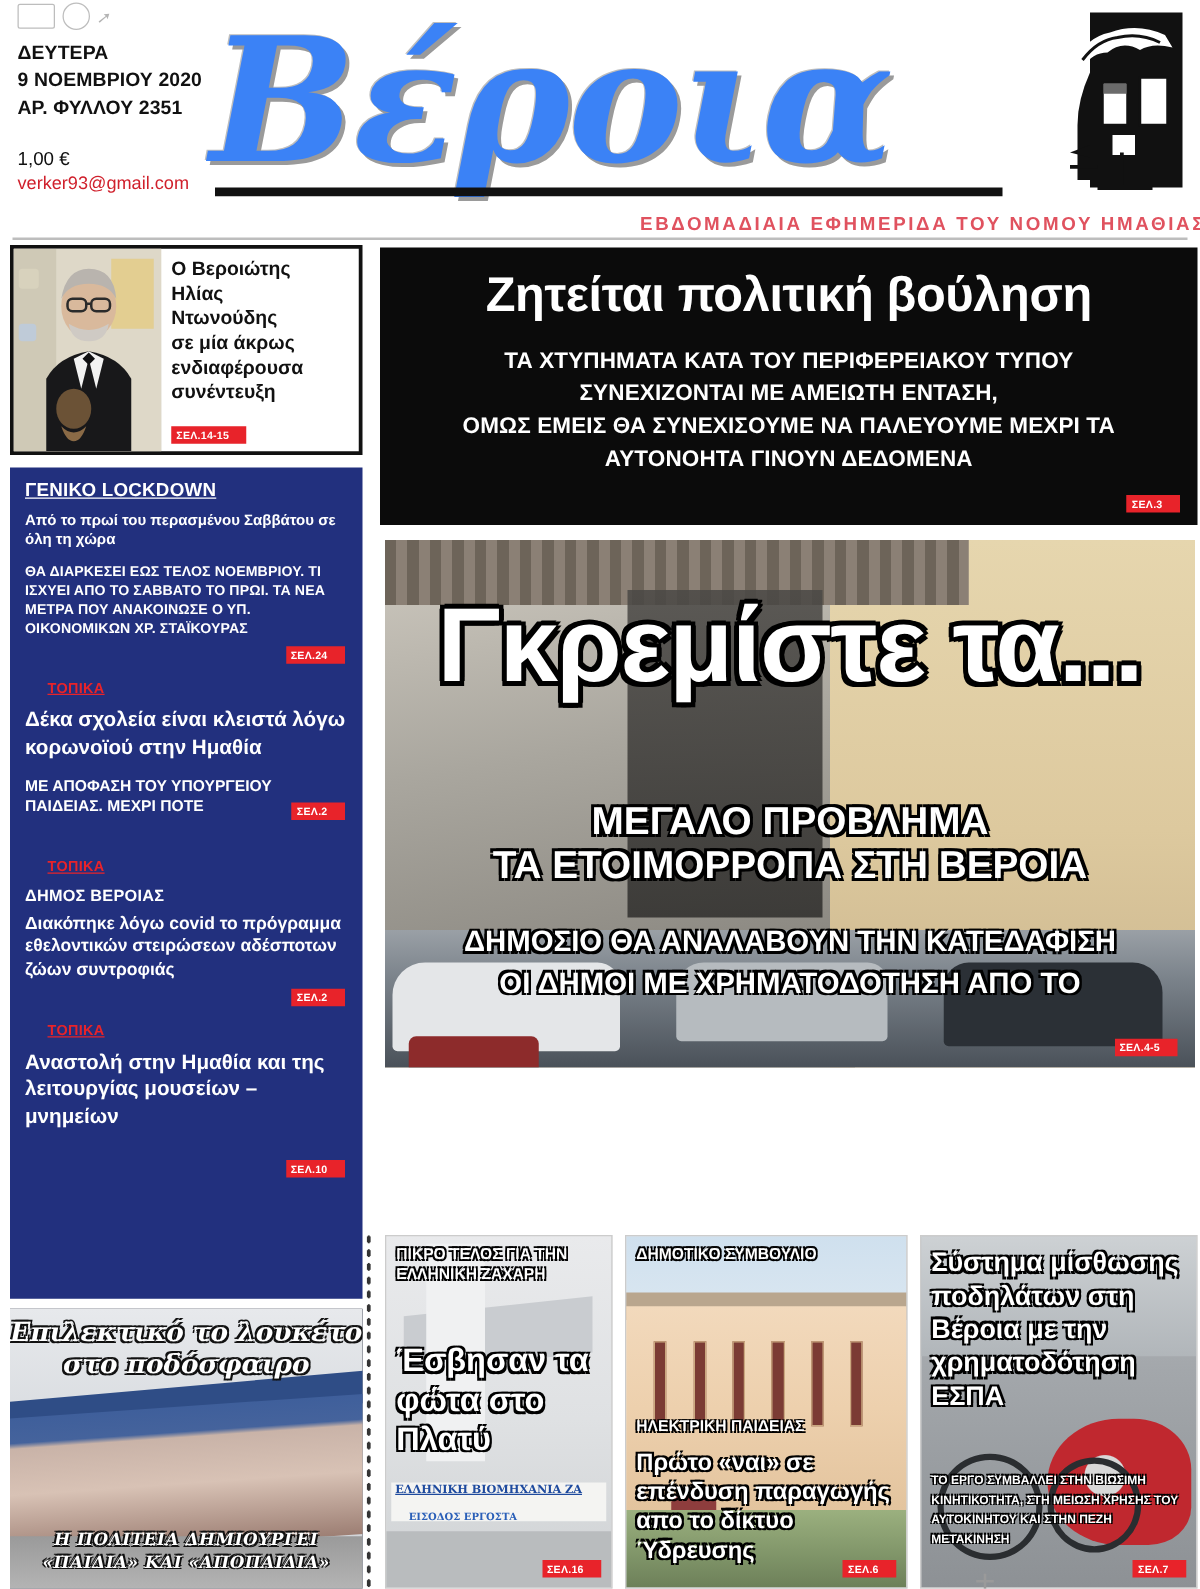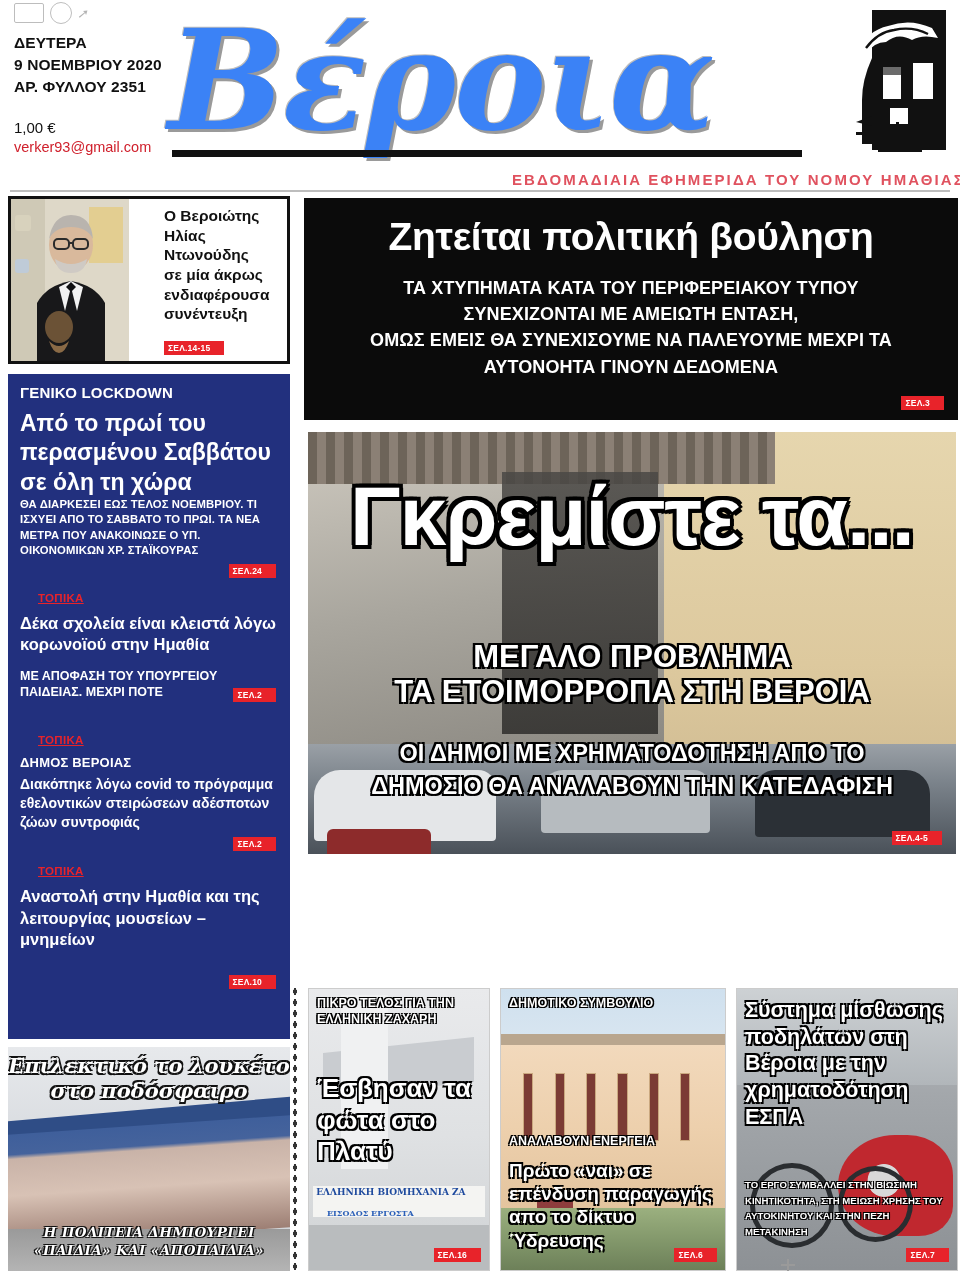--- a/index.html
+++ b/index.html
@@ -54,35 +54,35 @@
   .page { position:absolute; top:196px; left:0; width:960px; height:1075px; }
   .col-left  { position:absolute; left:8px;  top:0; width:282px; height:1075px; }
   .col-right { position:absolute; left:304px; top:0; width:654px; height:1075px; }
 
   .dots-sep { position:absolute; left:292px; top:790px; width:6px; height:480px;
               background-image:radial-gradient(#333 42%, transparent 44%);
               background-size:6px 11px; }
 
   
   .interview { position:absolute; left:0; top:0; width:282px; height:168px;
-               border:3px solid #111; background:#fff; display:flex;gap:27px; }
+               border:3px solid #111; background:#fff; display:flex; }
   .iv-photo { width:118px; height:100%; position:relative; overflow:hidden;
               background:linear-gradient(160deg,#ded8c8 0%,#cfc9b6 40%,#b9b2a0 100%); }
   .iv-text { flex:1; padding:7px 5px 4px 8px; position:relative; }
   .iv-line { font-size:15.5px; font-weight:bold; line-height:1.27; color:#111; white-space:nowrap;}
   .badge { display:inline-block; background:#e8232a; color:#fff; font-size:8.5px;
            font-weight:bold; padding:2px 14px 2px 4px; letter-spacing:.2px; }
   .iv-badge { position:absolute; left:8px; bottom:6px; }
 
   
   .bluepanel { position:absolute; left:0; top:178px; width:282px; height:665px;
                background:#22307e; color:#fff; padding:10px 12px 8px 12px; }
-  .bp-kicker { font-size:15px; font-weight:bold; 
+  .bp-kicker { font-size:15px; font-weight:bold; text-decoration:underline;
                letter-spacing:.2px; margin-bottom:8px; }
-  .bp-head { font-size:23px; font-weight:bold; line-height:1.28; margin-bottom:0; }
+  .bp-head { font-size:12px; font-weight:bold; line-height:1.28; margin-bottom:11px; }
   .bp-sub { font-size:11.3px; font-weight:bold; line-height:1.34; letter-spacing:.1px; }
   .bp-badge-row { height:20px; position:relative; margin-top:6px;text-decoration:underline; }
   .bp-badge { position:absolute; right:2px; top:0; }
   .bp-topika { color:#e8232a; font-size:11.5px; font-weight:bold; text-decoration:underline;
                margin:8px 0 9px 18px; letter-spacing:.3px; }
   .bp-head2 { font-size:16.5px; font-weight:bold; line-height:1.3; }
   .bp-small { font-size:12.5px; font-weight:bold; line-height:1.3; }
   .bp-dept { font-size:13px; font-weight:bold; margin-bottom:5px; letter-spacing:.2px;}
   .bp-body { font-size:14px; font-weight:bold; line-height:1.34; }
 
@@ -170,21 +170,21 @@
   .tb-small { position:absolute; left:8px; right:6px;
               font-size:9.6px; font-weight:bold; color:#fff; line-height:1.62;
               text-shadow:-1.2px -1.2px 0 #000,1.2px -1.2px 0 #000,-1.2px 1.2px 0 #000,1.2px 1.2px 0 #000; }
 
   
   .b1-bg { position:absolute; inset:0; background:linear-gradient(180deg,#e9eaec 0%,#dfe1e3 52%,#cfd2d4 100%); }
   .b1-silo { position:absolute; left:18%; top:2%; width:26%; height:62%; background:#f0f1f2; }
   .b1-roof { position:absolute; left:8%; top:20%; width:84%; height:16%; background:#c9ccd0; transform:skewY(-6deg);}
   .b1-sign { position:absolute; left:2%; top:70%; width:96%; height:11%; background:#f4f4f2; }
   .b1-sign-t{ position:absolute; left:4%; top:70.5%; width:92%; font-size:9px; font-weight:bold;
-              color:#1e4a9e; font-family:"DejaVu Serif",serif; white-space:nowrap; overflow:hidden;}
+              color:#1e4a9e; font-family:"DejaVu Serif",serif; white-space:nowrap; overflow:hidden;text-decoration:underline;}
   .b1-sign2 { position:absolute; left:10%; top:78%; width:82%; font-size:8px; font-weight:bold;
               color:#2a5fb8; font-family:"DejaVu Serif",serif; white-space:nowrap; overflow:hidden;}
   .b1-base { position:absolute; left:0; bottom:0; width:100%; height:16%; background:#b9bcbe; }
 
   
   .b2-sky  { position:absolute; inset:0; background:linear-gradient(180deg,#cfe0ee 0%,#e3ecf3 40%,#dfe5e6 100%); }
   .b2-bldg { position:absolute; left:-2%; top:20%; width:104%; height:58%;
              background:linear-gradient(180deg,#f2d9bc 0%,#edd0ad 50%,#e3c49e 100%); }
   .b2-roof { position:absolute; left:-2%; top:16%; width:104%; height:8%; background:#b9a68e; }
   .b2-win  { position:absolute; top:30%; width:4.5%; height:24%; background:#7b3b34; border:1px solid #caa87f;}
@@ -351,22 +351,22 @@
       <div class="mp-car2"></div>
       <div class="mp-car3"></div>
       <div class="mp-red"></div>
 
       <div class="mp-title">Γκρεμίστε τα...</div>
       <div class="mp-sub1">
         <div>ΜΕΓΑΛΟ ΠΡΟΒΛΗΜΑ</div>
         <div>ΤΑ ΕΤΟΙΜΟΡΡΟΠΑ ΣΤΗ ΒΕΡΟΙΑ</div>
       </div>
       <div class="mp-sub2">
+        <div>ΔΗΜΟΣΙΟ ΘΑ ΑΝΑΛΑΒΟΥΝ ΤΗΝ ΚΑΤΕΔΑΦΙΣΗ</div>
         <div>ΟΙ ΔΗΜΟΙ ΜΕ ΧΡΗΜΑΤΟΔΟΤΗΣΗ ΑΠΟ ΤΟ</div>
-        <div>ΔΗΜΟΣΙΟ ΘΑ ΑΝΑΛΑΒΟΥΝ ΤΗΝ ΚΑΤΕΔΑΦΙΣΗ</div>
       </div>
       <span class="badge mp-badge">ΣΕΛ.4-5</span>
     </div>
 
     <div class="trio">
 
       <div class="tbox b1">
         <div class="b1-bg"></div>
         <div class="b1-roof"></div>
         <div class="b1-silo"></div>
@@ -385,21 +385,21 @@
         <div class="b2-bldg"></div>
         <div class="b2-win" style="left:10%"></div>
         <div class="b2-win" style="left:24%"></div>
         <div class="b2-win" style="left:38%"></div>
         <div class="b2-win" style="left:52%"></div>
         <div class="b2-win" style="left:66%"></div>
         <div class="b2-win" style="left:80%"></div>
         <div class="b2-awn"></div>
         <div class="b2-grd"></div>
         <div class="tb-kick">ΔΗΜΟΤΙΚΟ ΣΥΜΒΟΥΛΙΟ</div>
-        <div class="tb-kick" style="top:145px;">ΑΝΑΛΑΒΟΥΝ ΕΝΕΡΓΕΙΑ</div>
+        <div class="tb-kick" style="top:145px;">ΗΛΕΚΤΡΙΚΗ ΠΑΙΔΕΙΑΣ</div>
         <div class="tb-head" style="top:170px; font-size:19px;">Πρώτο «ναι» σε επένδυση παραγωγής απο το δίκτυο Ύδρευσης</div>
         <span class="badge tb-badge">ΣΕΛ.6</span>
       </div>
 
       <div class="tbox b3">
         <div class="b3-bg"></div>
         <div class="b3-street"></div>
         <div class="b3-red"></div>
         <div class="b3-wheel" style="left:6%;  bottom:8%;  width:38%; height:30%;"></div>
         <div class="b3-wheel" style="left:46%; bottom:10%; width:34%; height:27%;"></div>

